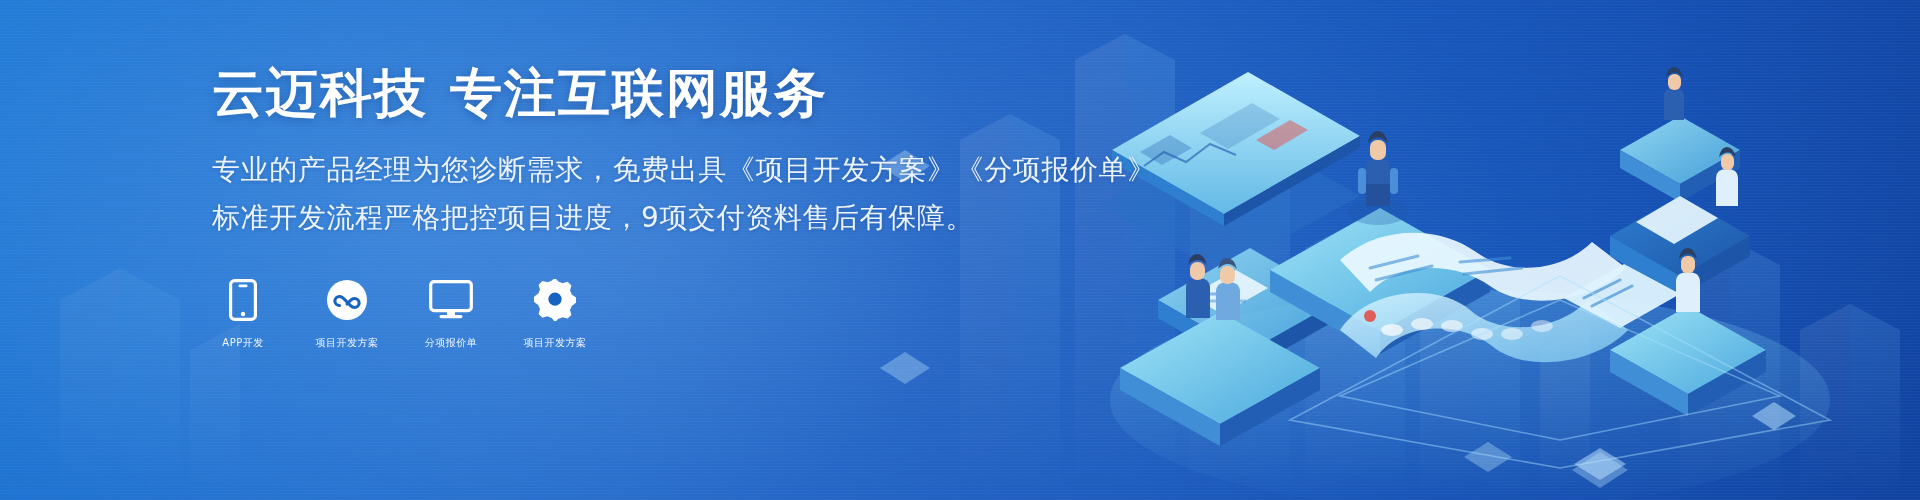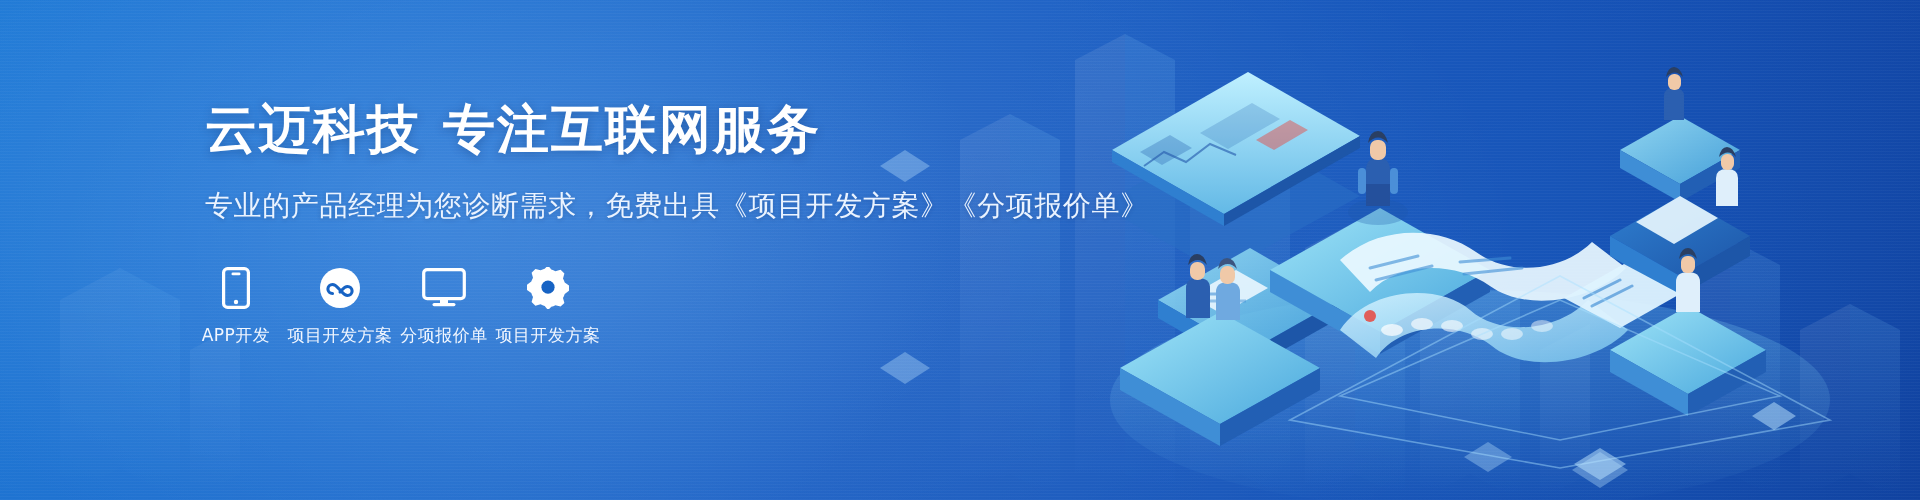--- a/index.html
+++ b/index.html
@@ -36,25 +36,24 @@
     pointer-events:none;
     z-index:1;
   }
 
   
   .decor{ position:absolute; inset:0; z-index:2; pointer-events:none; }
 
   
   .content{
     position:absolute;
-    left:205px;
+    left:212px;
     top:64px;
     z-index:6;
     width:700px;
-    margin-top:36px;
   }
   .headline{
     font-family:"DejaVu Sans","Liberation Sans",sans-serif;
     font-size:52px;
     font-weight:bold;
     color:#ffffff;
     letter-spacing:2px;
     line-height:1.15;
     white-space:nowrap;
     text-shadow:0 2px 10px rgba(0,28,80,.28);
@@ -89,21 +88,21 @@
   .service .ico{
     height:44px;
     display:flex;
     align-items:center;
     justify-content:center;
   }
   .service .ico svg{ display:block; }
   .service .lbl{
     margin-top:14px;
     font-family:"DejaVu Sans","Liberation Sans",sans-serif;
-    font-size:17px;
+    font-size:10px;
     color:#f2f7ff;
     white-space:nowrap;
     letter-spacing:.5px;
   }
 
   
   .illus{
     position:absolute;
     right:0; top:0;
     width:880px; height:500px;
@@ -319,20 +318,21 @@
   </div>
 
   <div class="content">
 
     <div class="headline">
       <span>云迈科技</span><span class="gap"></span><span>专注互联网服务</span>
     </div>
 
     <div class="subtitle">
       <div>专业的产品经理为您诊断需求，免费出具《项目开发方案》《分项报价单》</div>
+      <div>标准开发流程严格把控项目进度，9项交付资料售后有保障。</div>
     </div>
 
     <div class="services">
 
       <div class="service">
         <span class="ico">
           <svg width="28" height="42" viewBox="0 0 28 42" xmlns="http://www.w3.org/2000/svg">
             <rect x="1.6" y="1.6" width="24.8" height="38.8" rx="4" fill="none" stroke="#ffffff" stroke-width="3.2"></rect>
             <rect x="9.5" y="5.6" width="9" height="2.6" rx="1.3" fill="#ffffff"></rect>
             <circle cx="14" cy="35" r="2.2" fill="#ffffff"></circle>

